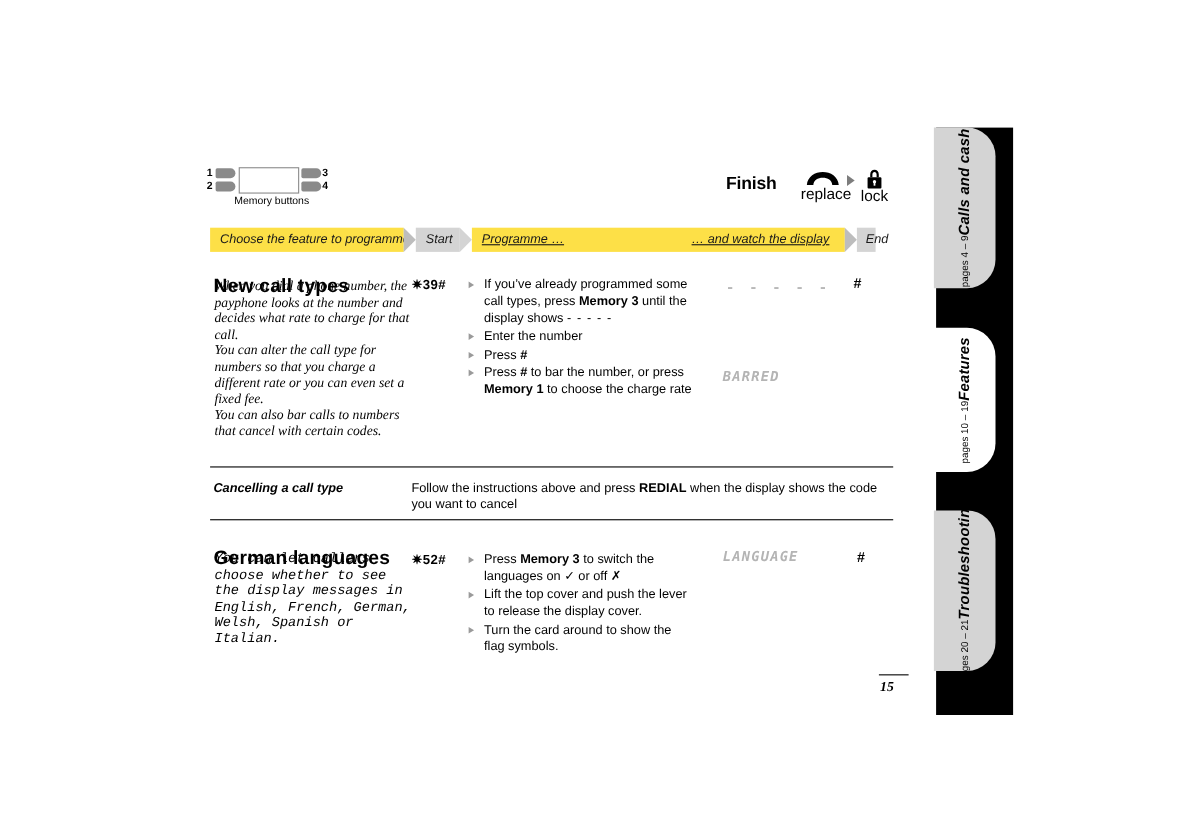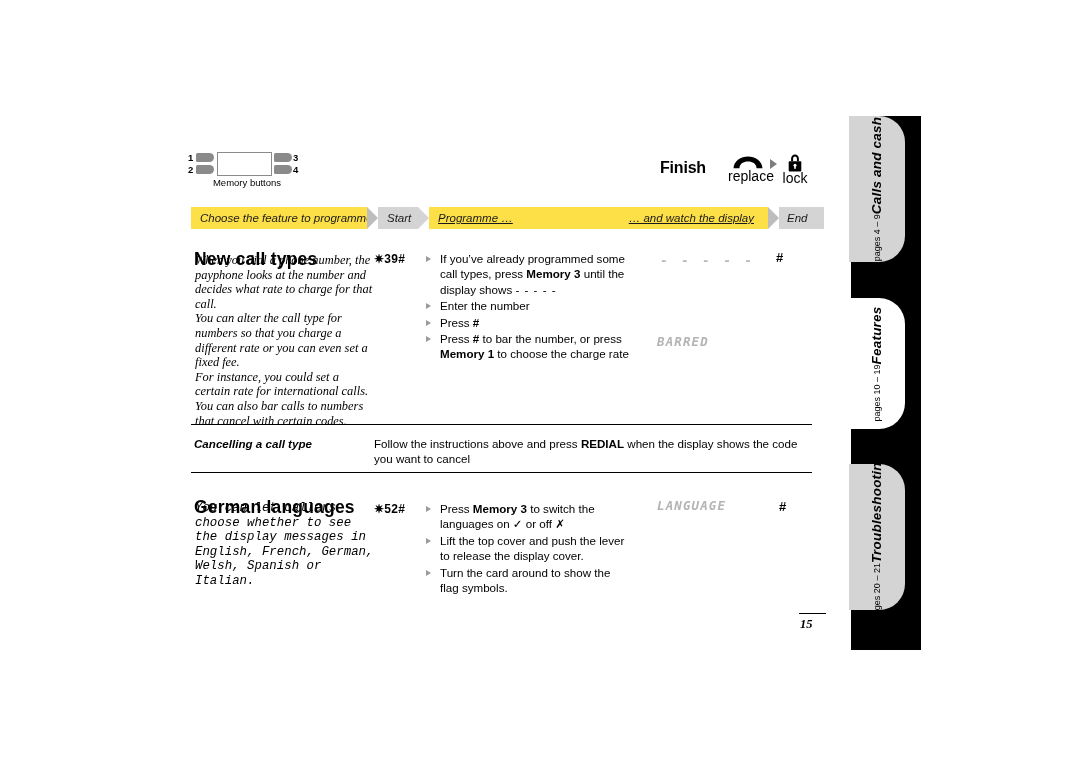--- a/index.html
+++ b/index.html
@@ -159,21 +159,21 @@
   .chev.light::after { border-left-color: #d4d4d4; }
   .chev.noarrow::after { display: none; }
 
   .chev.c1 { left: 0px;   width: 176px; }
   .chev.c1 .ctxt { left: 9px; }
   .chev.c2 { left: 187px; width: 40px; }
   .chev.c2 .ctxt { left: 9px; }
   .chev.c3 { left: 238px; width: 339px; }
   .chev.c3 .ctxt { left: 9px; text-decoration: underline; }
   .chev.c3 .ctxt.right { left: auto; right: 14px; }
-  .chev.c4 { left: 588px; width: 45px; }
+  .chev.c4 { left: 588px; width: 17px; }
   .chev.c4 .ctxt { left: 8px; }
 
   
   .h-sect {
     position: absolute;
     font-size: 17.5px;
     font-weight: 700;
     letter-spacing: 0.2px;
     color: #000;
   }
@@ -406,21 +406,20 @@
     <div class="chev c4 light noarrow">
       <span class="ctxt">End</span>
     </div>
   </div>
 
   <h2 class="h-sect" id="h-newcalltypes">New call types</h2>
 
   <div class="introcol" id="intro-ncT">
     <p>When you dial a phone number, the payphone looks at the number and decides what rate to charge for that call.</p>
     <p>You can alter the call type for numbers so that you charge a different rate or you can even set a fixed fee.</p>
-    <p>For instance, you could set a certain rate for international calls.</p>
     <p>You can also bar calls to numbers that cancel with certain codes.</p>
   </div>
 
   <div class="codecol" id="code-nc">✷39#</div>
 
   <div class="steps" id="steps-nc">
     <div class="step"><span class="tri"></span><span>If you’ve already programmed some call types, press <b>Memory 3</b> until the display shows <span class="dashes">- - - - -</span></span></div>
     <div class="step"><span class="tri"></span><span>Enter the number</span></div>
     <div class="step"><span class="tri"></span><span>Press <b>#</b></span></div>
     <div class="step"><span class="tri"></span><span>Press <b>#</b> to bar the number, or press <b>Memory 1</b> to choose the charge rate</span></div>

